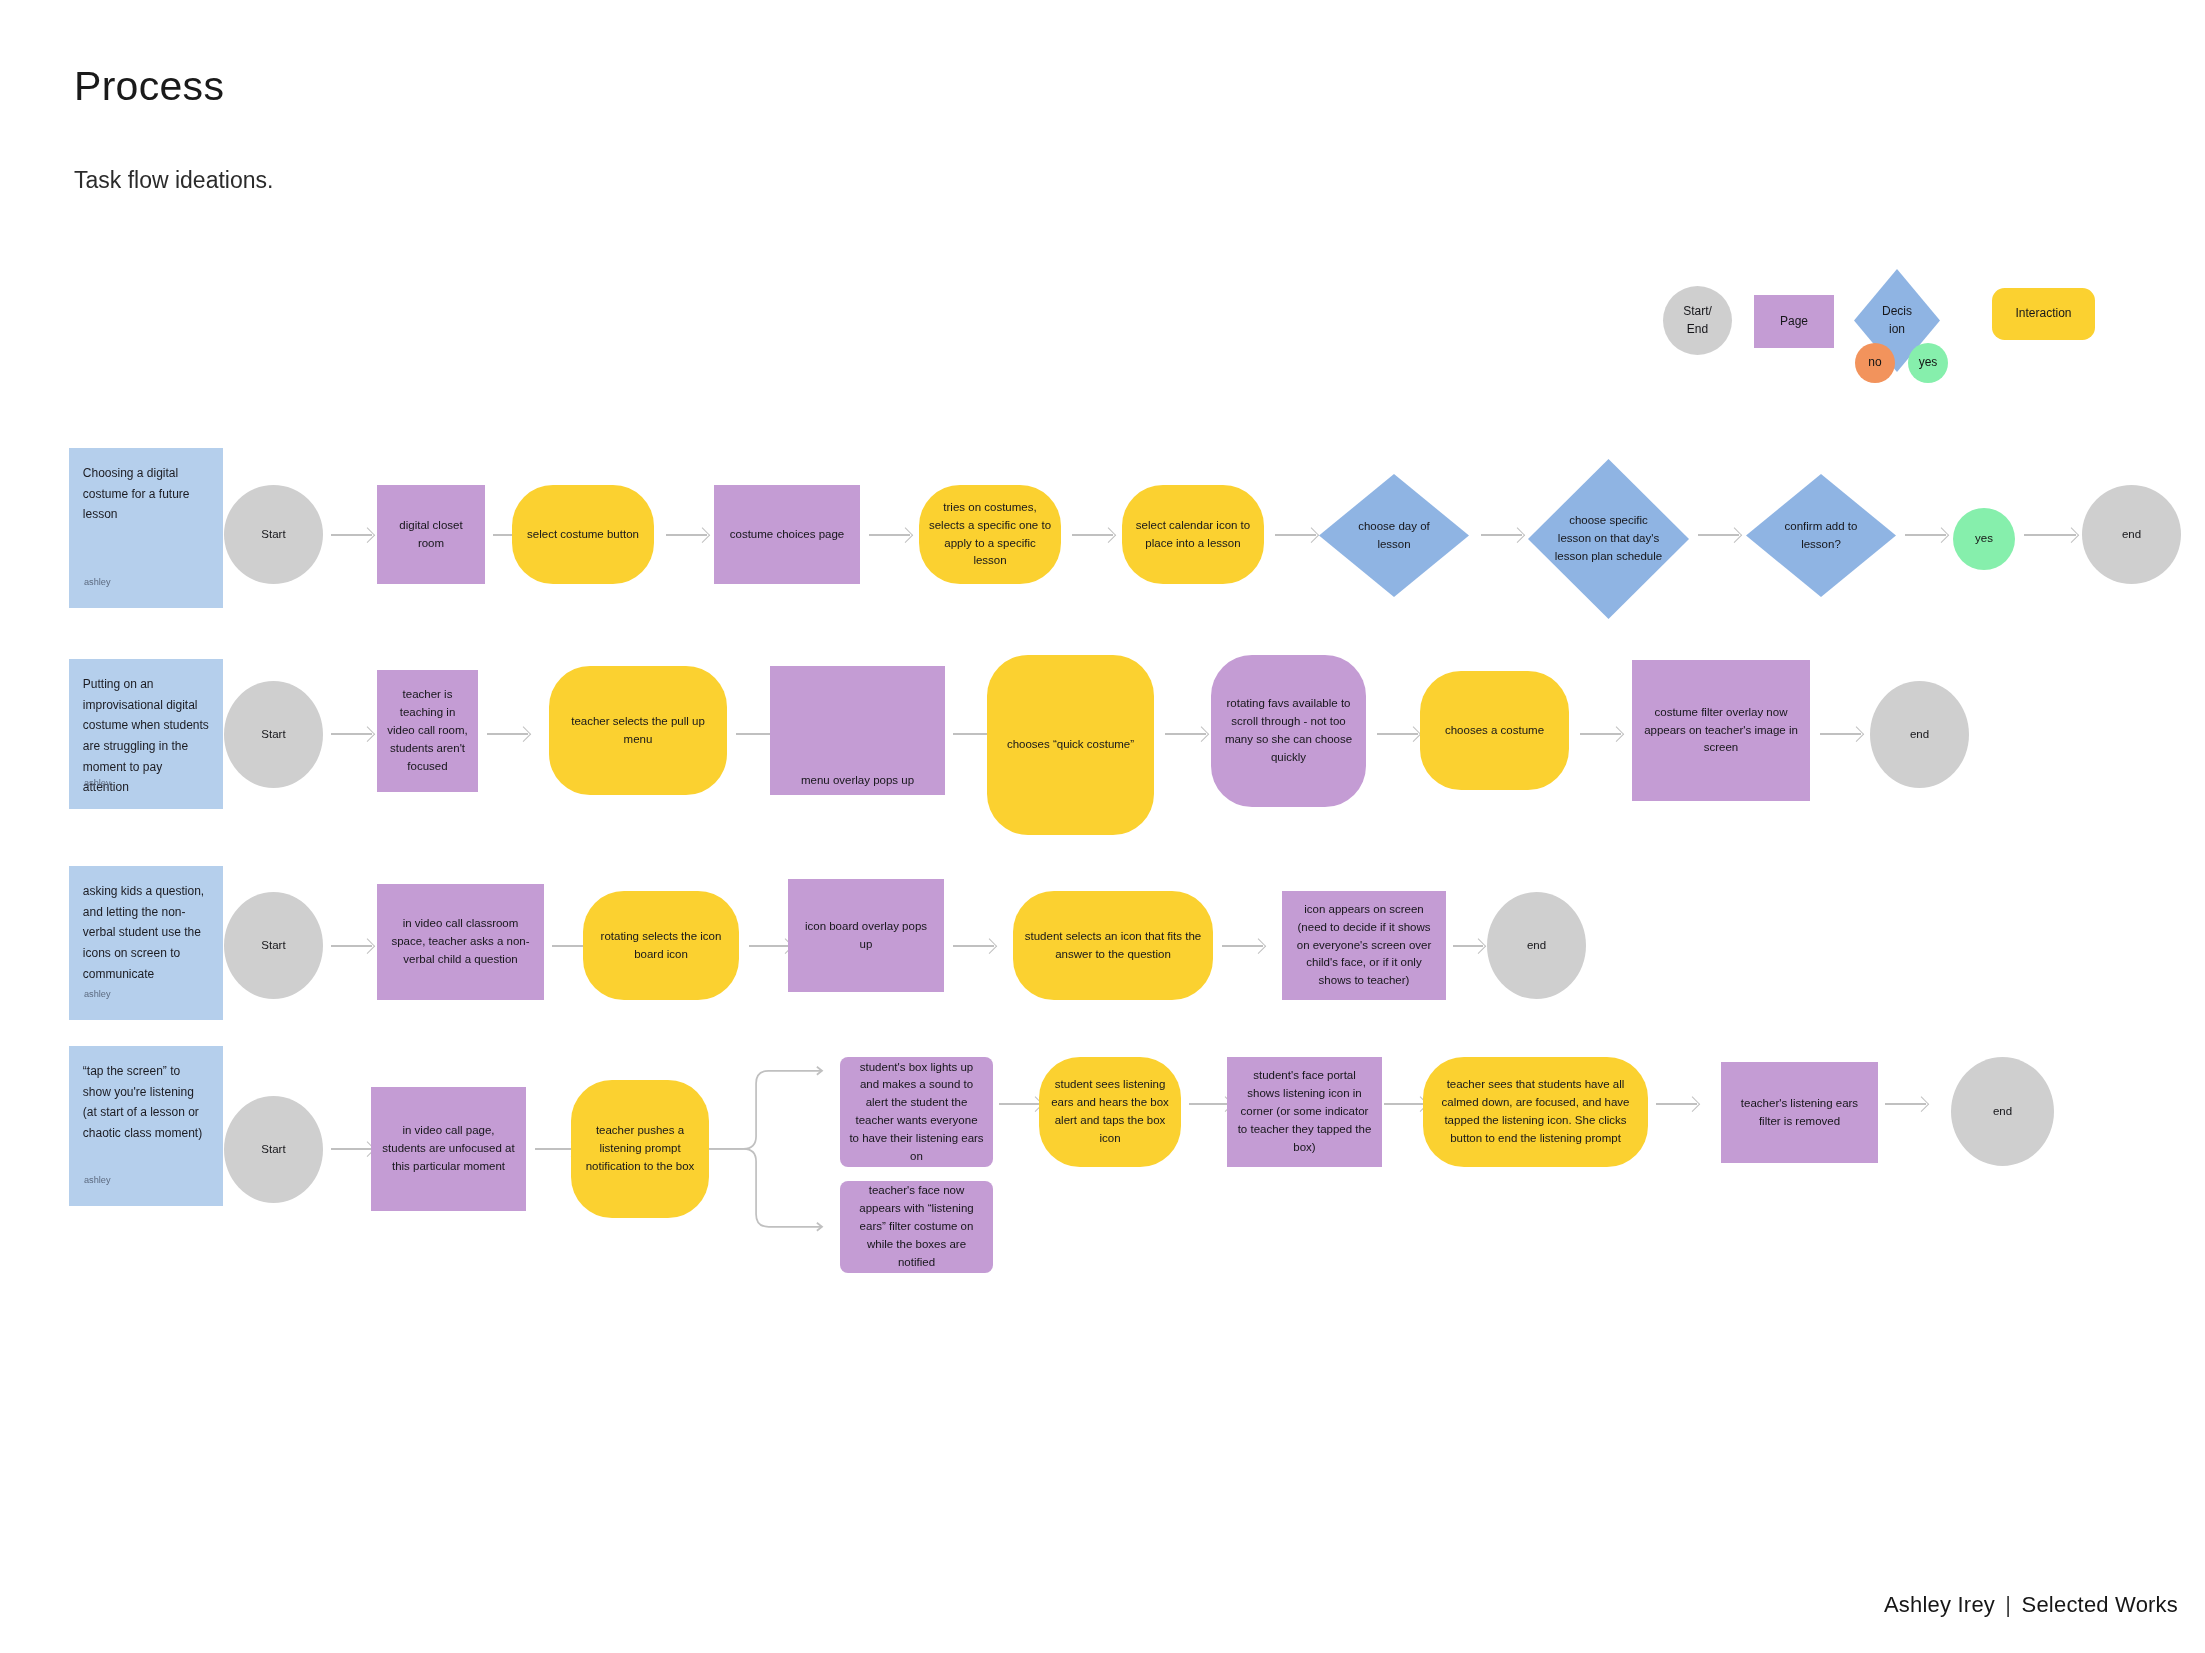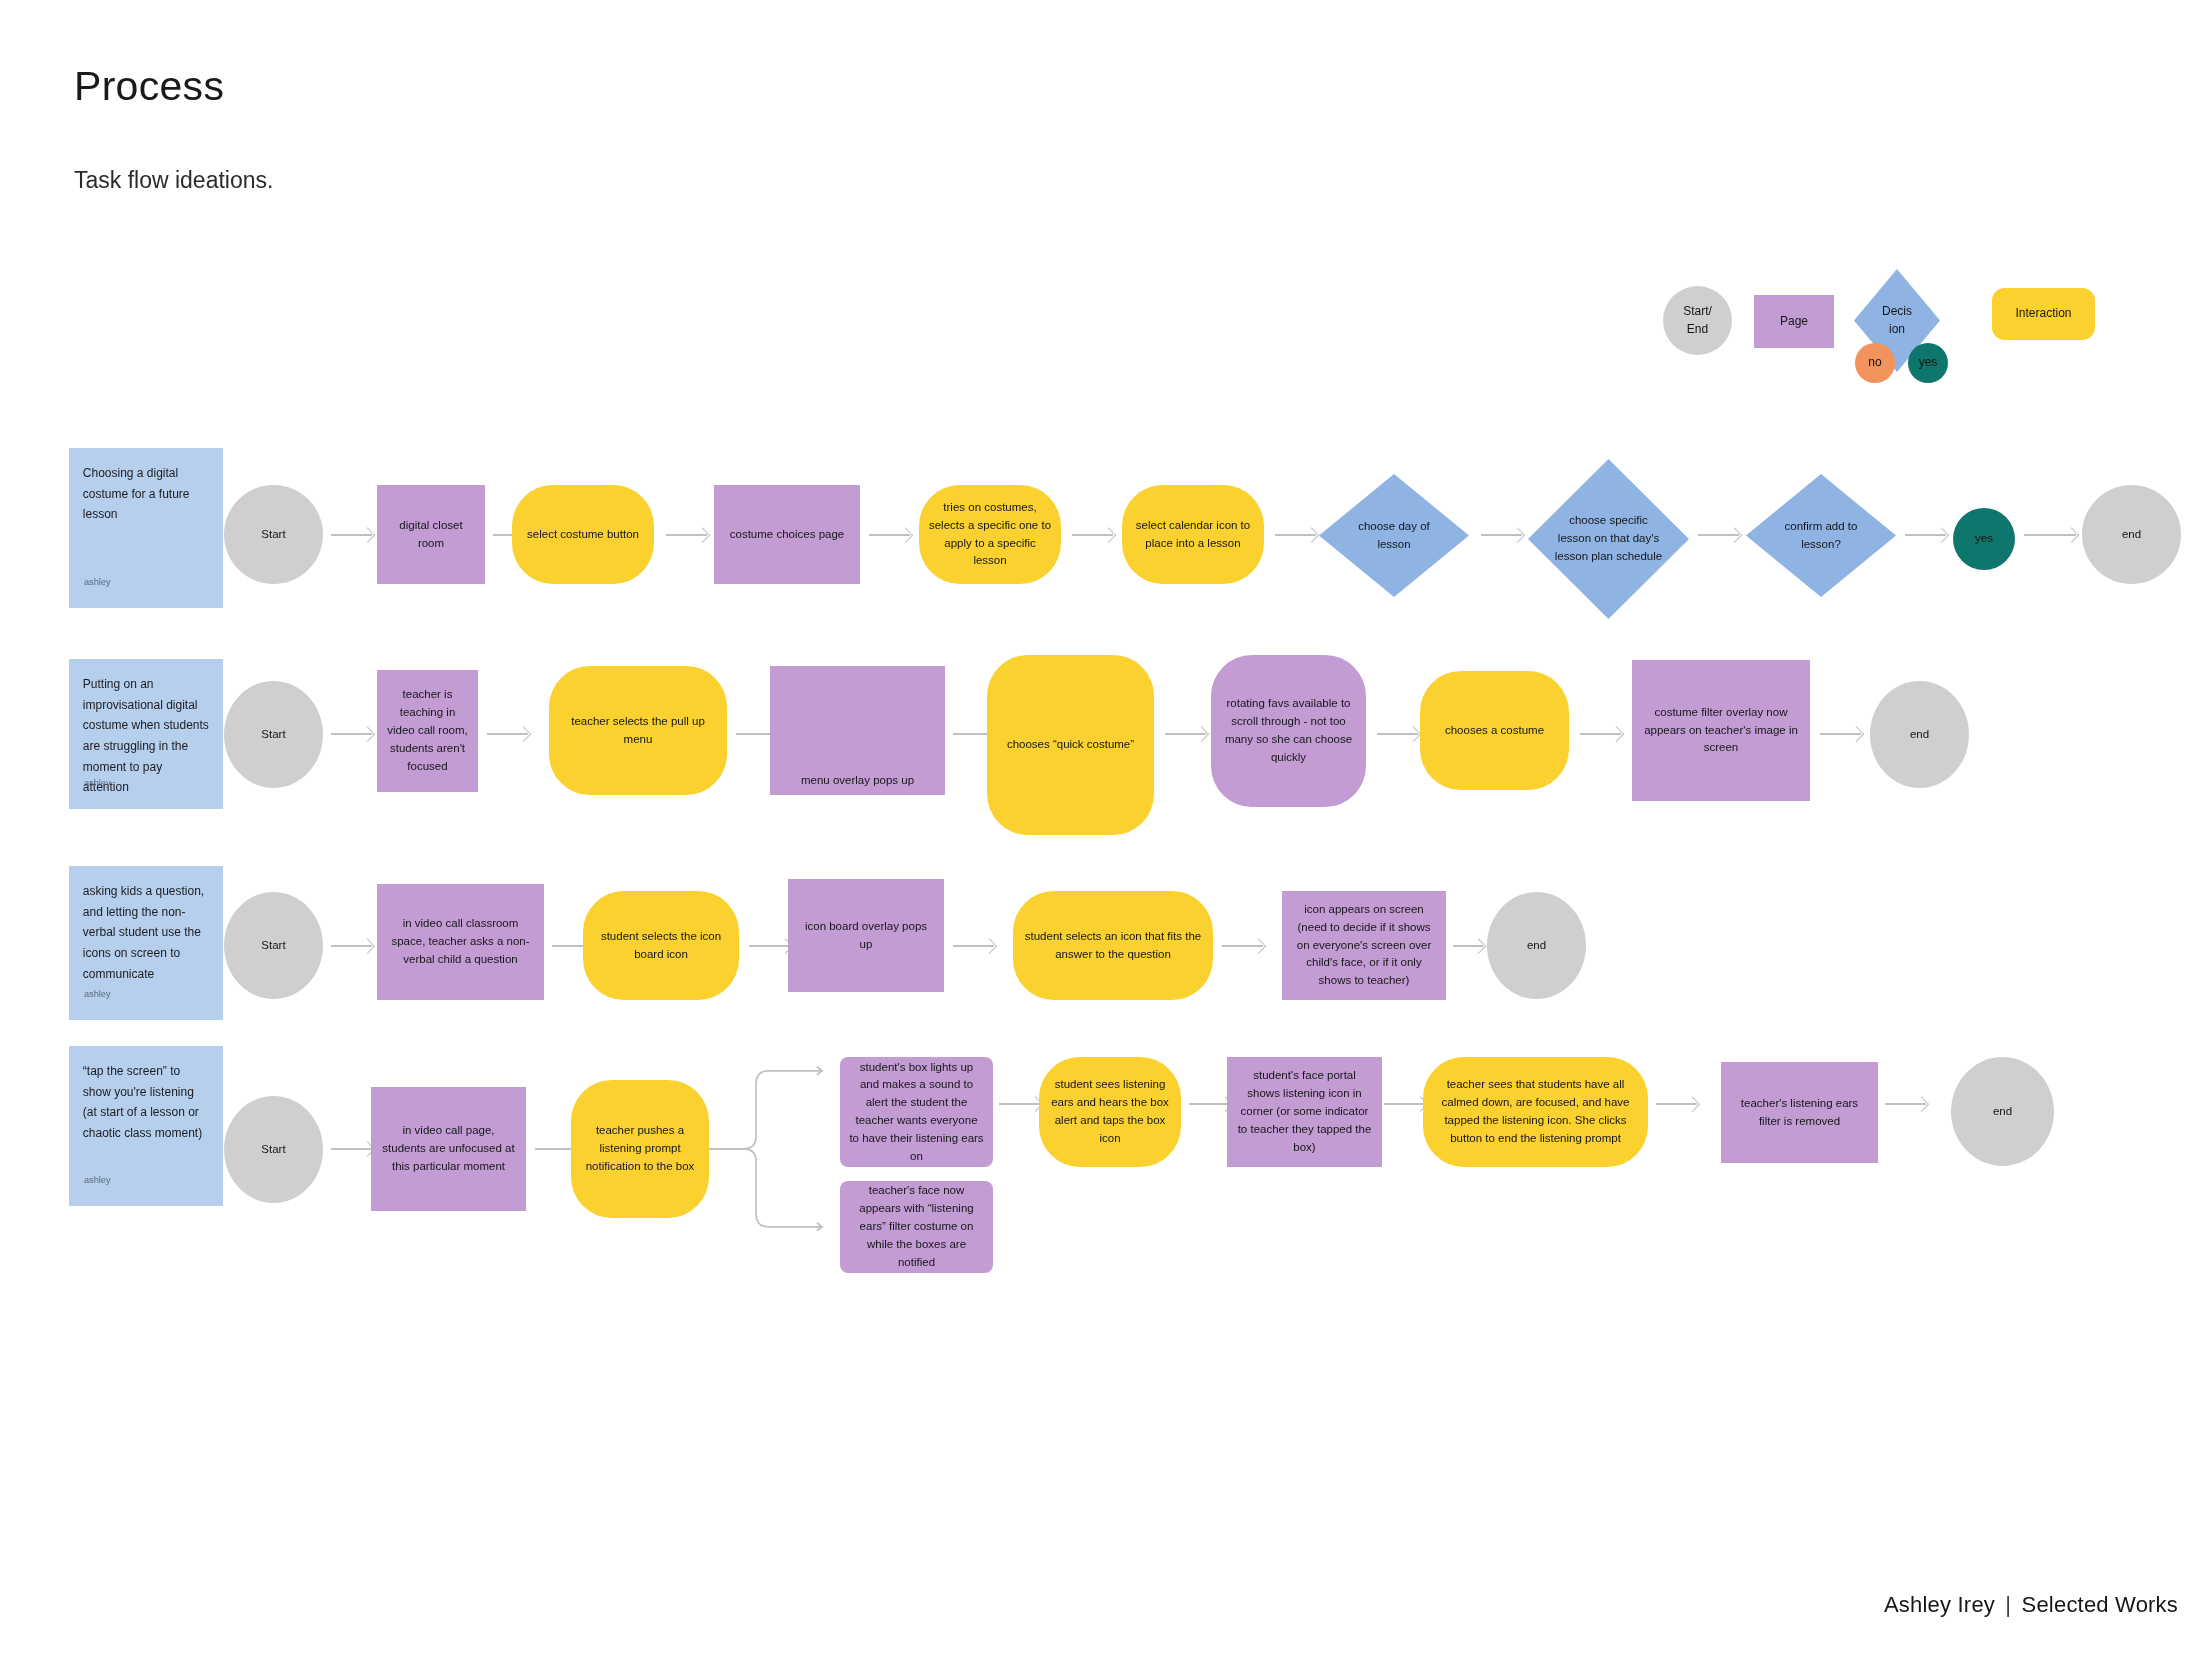--- a/index.html
+++ b/index.html
@@ -28,21 +28,21 @@
     display:flex;align-items:center;justify-content:center;text-align:center;
     font-size:11.5px;line-height:1.55;color:#16161a;padding:5.7px 9.2px;
   }
   .node span{display:block;width:100%;}
   .n-start{background:#cfcfcf;border-radius:50%;}
   .n-end{background:#cfcfcf;border-radius:50%;}
   .n-page{background:#c49cd4;}
   .n-page-round{background:#c49cd4;border-radius:8px;}
   .n-page-pill{background:#c49cd4;border-radius:41px;}
   .n-interaction{background:#fbd130;border-radius:41px;}
-  .n-yes{background:#0f766e;border-radius:50%;color:#141414;}
+  .n-yes{background:#86efac;border-radius:50%;color:#141414;}
   .n-no{background:#f2935c;border-radius:50%;color:#141414;}
 
   
   .n-decision{
     background:#8fb4e3;
     clip-path:polygon(50% 0%,100% 50%,50% 100%,0% 50%);
   }
   .n-decision span{padding:0 10%;}
 
   
@@ -219,21 +219,21 @@
     <span>Start</span>
   </div>
   <div class="abs arrow" style="left:331px;top:945px;width:41px;"></div>
 
   <div class="abs node n-page" style="left:377px;top:884px;width:167px;height:116px;">
     <span>in video call classroom space, teacher asks a non-verbal child a question</span>
   </div>
   <div class="abs arrow" style="left:552px;top:945px;width:41px;"></div>
 
   <div class="abs node n-interaction" style="left:583px;top:891px;width:156px;height:109px;">
-    <span>student selects the icon board icon</span>
+    <span>rotating selects the icon board icon</span>
   </div>
   <div class="abs arrow" style="left:749px;top:945px;width:41px;"></div>
 
   <div class="abs node n-page" style="left:788px;top:879px;width:156px;height:113px;">
     <span>icon board overlay pops up</span>
   </div>
   <div class="abs arrow" style="left:953px;top:945px;width:41px;"></div>
 
   <div class="abs node n-interaction" style="left:1013px;top:891px;width:200px;height:109px;">
     <span>student selects an icon that fits the answer to the question</span>

